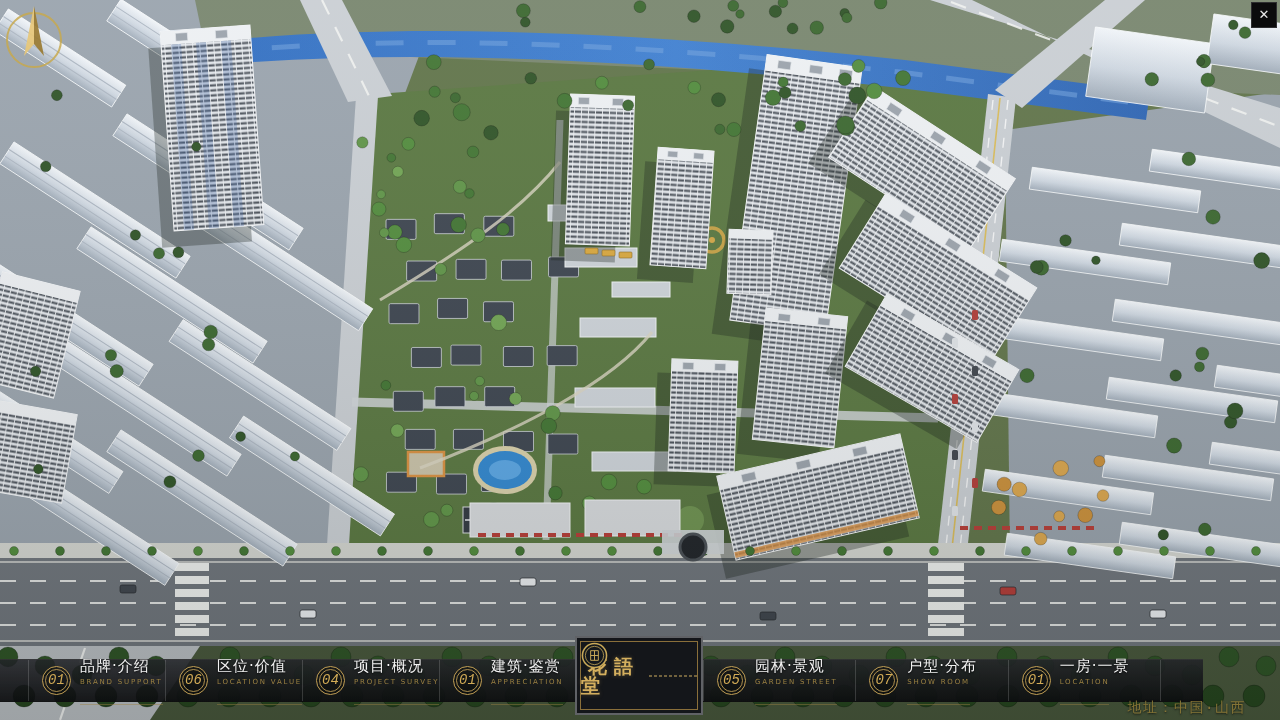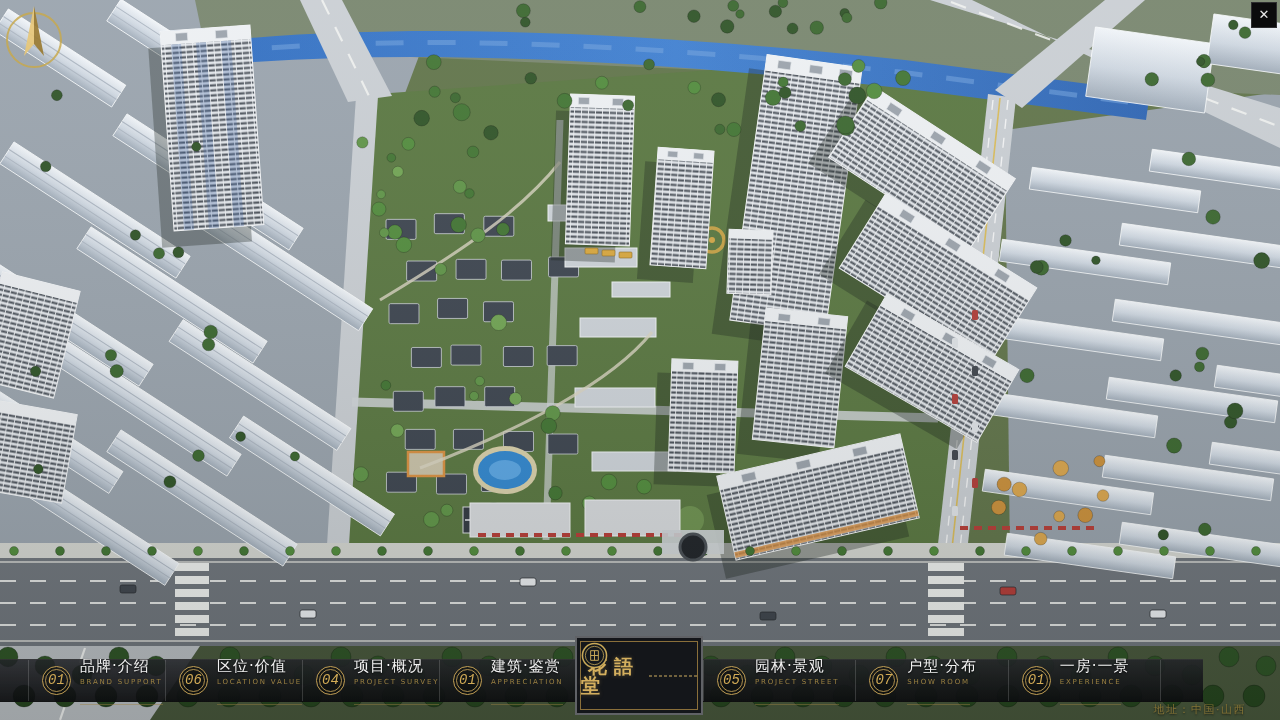--- a/index.html
+++ b/index.html
@@ -50,22 +50,22 @@
       background:#14161a;border:2px solid #606266;box-sizing:border-box;cursor:pointer;}
   .logo-inner{position:absolute;inset:3px;border:1px solid #8a6f3a;display:flex;
       flex-direction:row;align-items:center;justify-content:center;gap:2px;}
   .logo-seal{width:27px;height:27px;}
   .logo-title{font-family:"DejaVu Serif","Liberation Serif",serif;font-weight:bold;
       font-size:19px;color:#d4af5e;letter-spacing:7px;text-indent:7px;line-height:1;
       text-shadow:0 0 4px rgba(212,175,94,.35);}
   .logo-tagline{width:62px;height:2px;margin-top:1px;background:repeating-linear-gradient(90deg,
       rgba(190,160,90,.55) 0 3px,transparent 3px 5px);}
 
-  .address{position:absolute;right:34px;bottom:3px;font-size:11px;color:#857436;
-      letter-spacing:1.5px;text-shadow:0 1px 2px rgba(0,0,0,.7);}
+  .address{position:absolute;right:34px;bottom:3px;font-size:14px;color:#857436;
+      letter-spacing:1.5px;text-shadow:0 1px 2px rgba(0,0,0,.7);font-family:Liberation Mono, monospace;}
 </style>
 </head>
 <body>
 
 <div class="stage">
 
   <svg width="1280" height="720" viewBox="0 0 1280 720">
     <defs>
       <pattern id="win" width="7" height="5" patternUnits="userSpaceOnUse">
         <rect width="7" height="5" fill="#dfe3e8"></rect>
@@ -729,39 +729,39 @@
     </div>
   </div>
 
   <div class="navbar nav-right">
     <div class="nav-item">
       <div class="badge">
           <span>05</span>
         </div>
       <div class="lbl">
           <span class="zh">园林·景观</span>
-        <span class="en">PROJECT STREET</span>
+        <span class="en">GARDEN STREET</span>
         </div>
     </div>
     <div class="nav-item">
       <div class="badge">
           <span>07</span>
         </div>
       <div class="lbl">
           <span class="zh">户型·分布</span>
         <span class="en">SHOW ROOM</span>
         </div>
     </div>
     <div class="nav-item">
       <div class="badge">
           <span>01</span>
         </div>
       <div class="lbl">
           <span class="zh">一房·一景</span>
-        <span class="en">EXPERIENCE</span>
+        <span class="en">LOCATION</span>
         </div>
     </div>
   </div>
 
   <div class="logo-panel">
     <div class="logo-inner">
       <svg class="logo-seal" viewBox="0 0 28 28">
         <circle cx="14" cy="14" r="12.5" fill="#14181d" stroke="#c9a959" stroke-width="1.6"></circle>
         <circle cx="14" cy="14" r="9.5" fill="none" stroke="#c9a959" stroke-width=".8"></circle>
         <path d="M10,9 h8 M10,14 h8 M10,19 h8 M10,9 v10 M14,9 v10 M18,9 v10" stroke="#c9a959" stroke-width="1" fill="none"></path>

